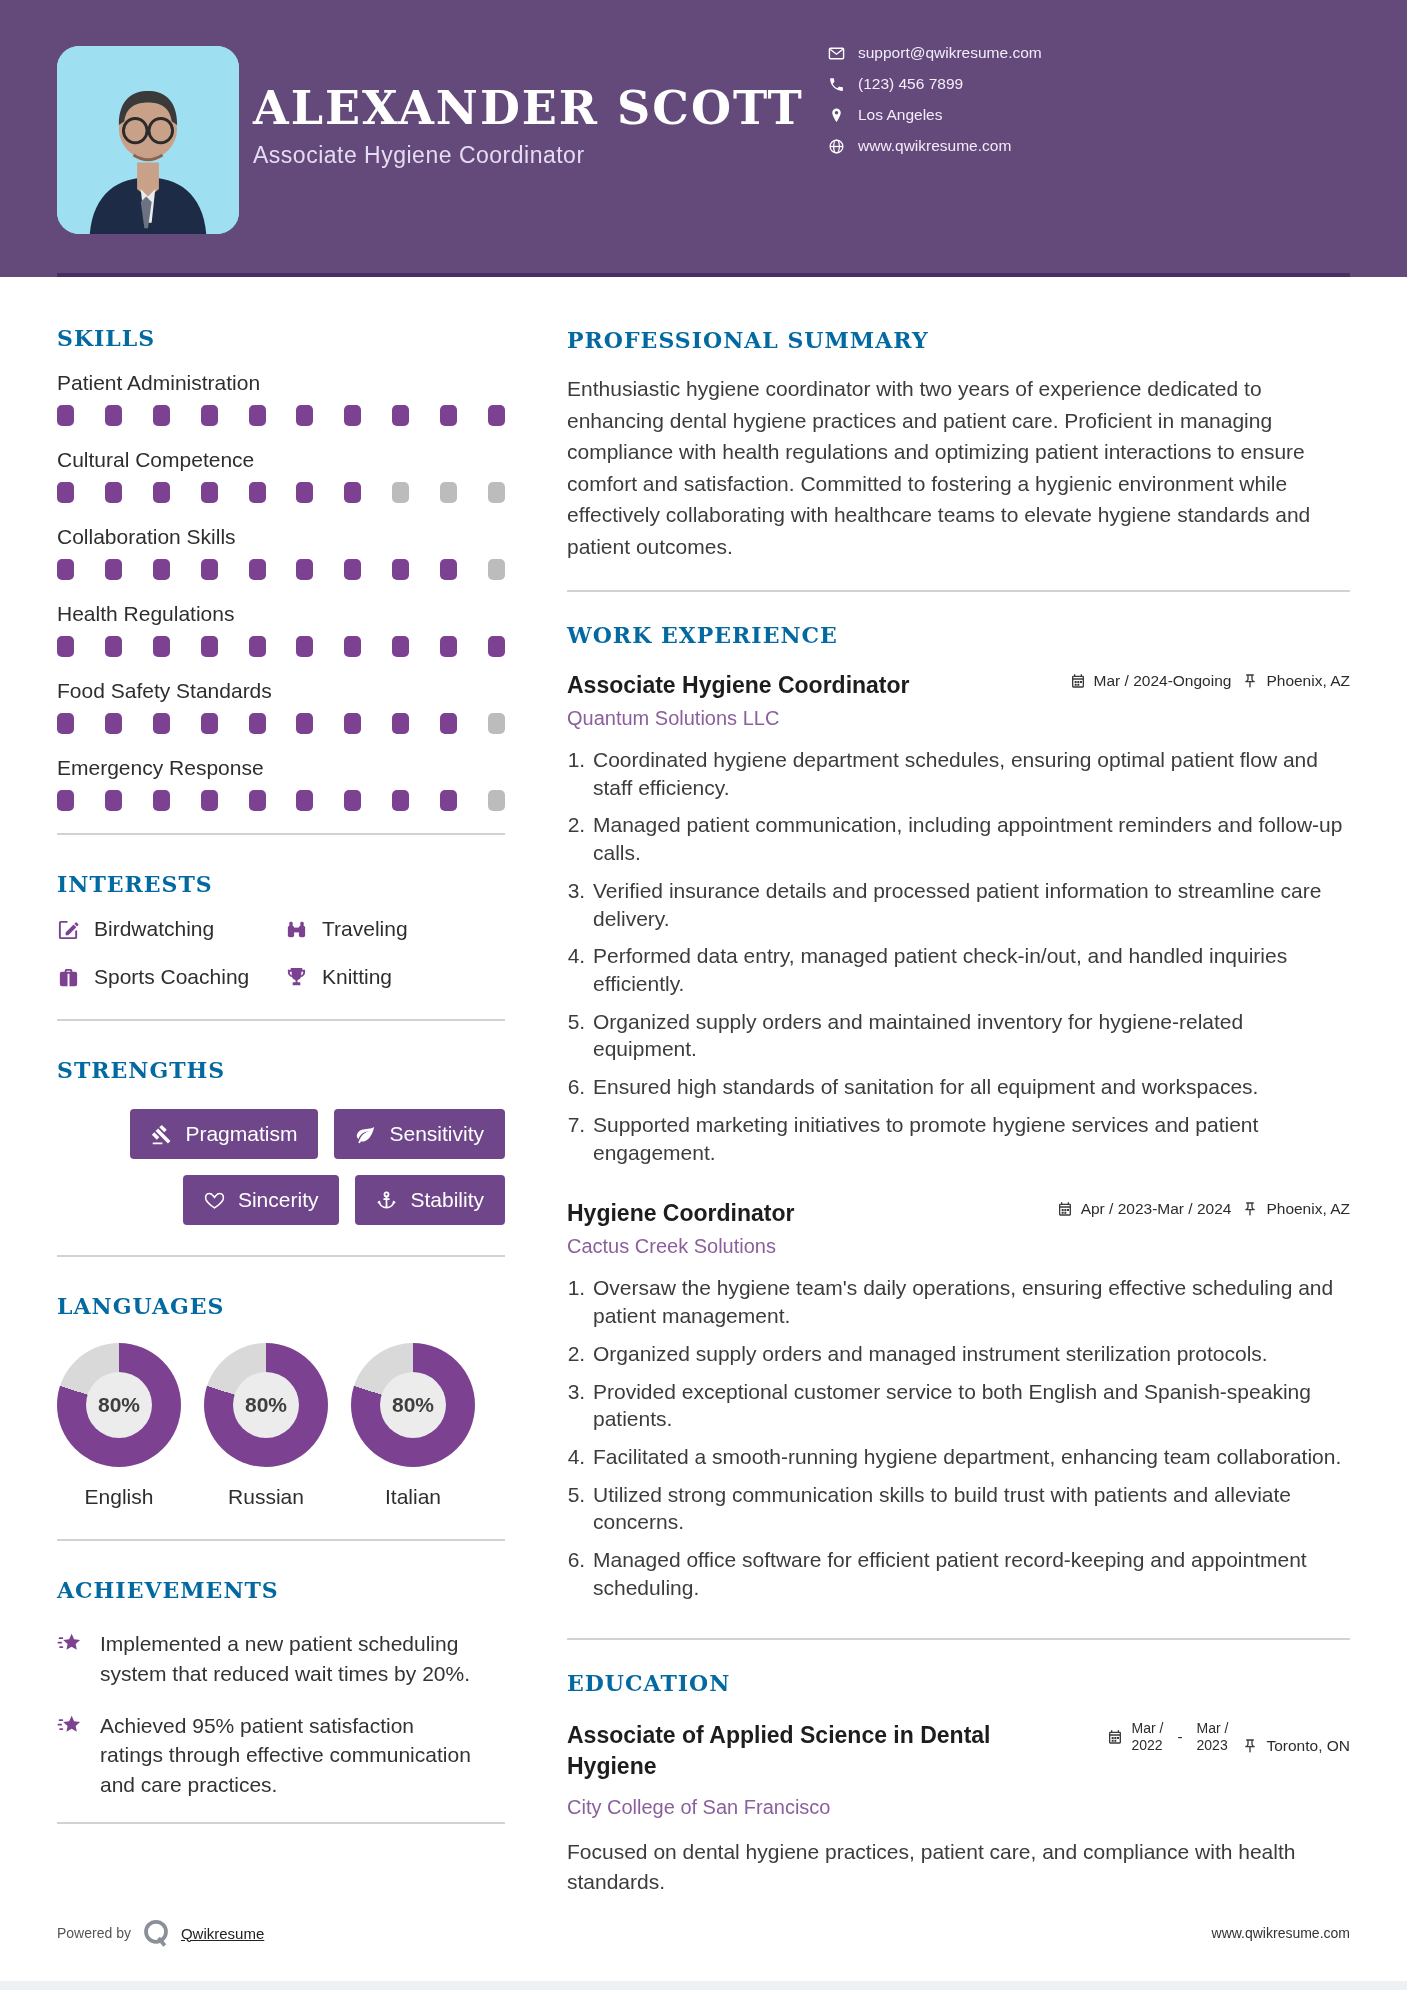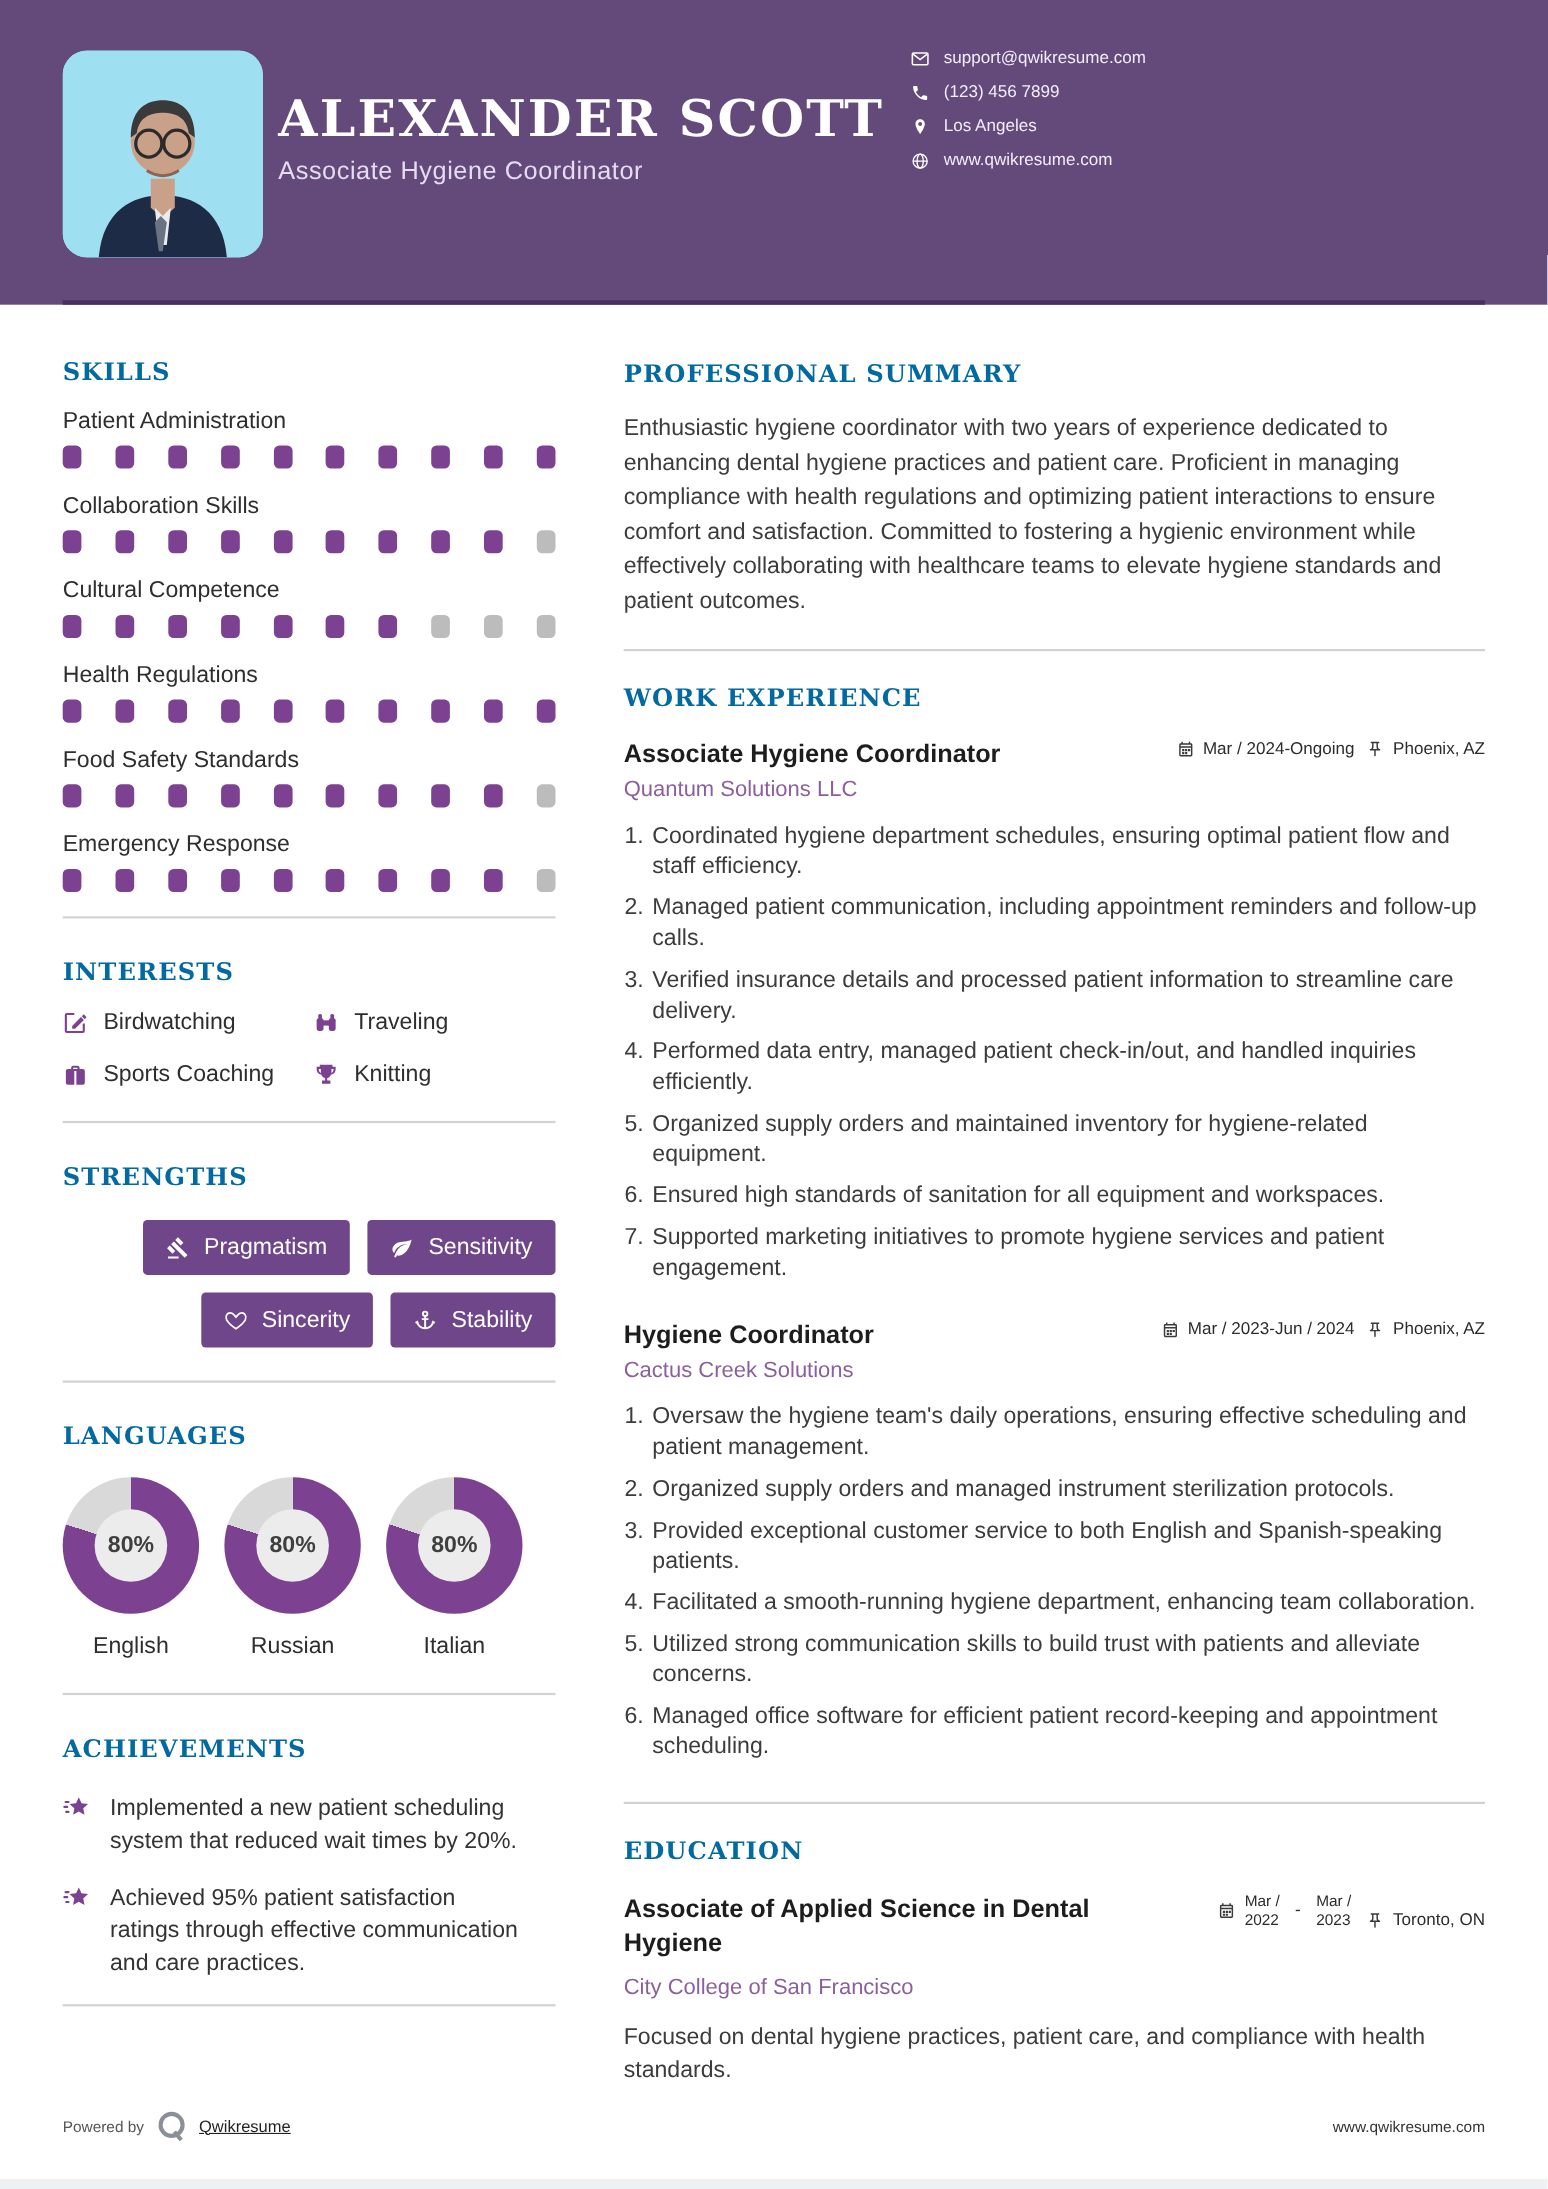--- a/index.html
+++ b/index.html
@@ -189,46 +189,46 @@
                 <span class="dot"></span>
                 <span class="dot"></span>
                 <span class="dot"></span>
                 <span class="dot"></span>
                 <span class="dot"></span>
                 <span class="dot"></span>
                 <span class="dot"></span>
               </div>
             </div>
             <div class="skill">
+              <div class="sk-label">Cultural Competence</div>
+              <div class="dots">
+                <span class="dot"></span>
+                <span class="dot"></span>
+                <span class="dot"></span>
+                <span class="dot"></span>
+                <span class="dot"></span>
+                <span class="dot"></span>
+                <span class="dot"></span>
+                <span class="dot empty"></span>
+                <span class="dot empty"></span>
+                <span class="dot empty"></span>
+              </div>
+            </div>
+            <div class="skill">
               <div class="sk-label">Collaboration Skills</div>
               <div class="dots">
                 <span class="dot"></span>
                 <span class="dot"></span>
                 <span class="dot"></span>
                 <span class="dot"></span>
                 <span class="dot"></span>
                 <span class="dot"></span>
                 <span class="dot"></span>
                 <span class="dot"></span>
                 <span class="dot"></span>
-                <span class="dot empty"></span>
-              </div>
-            </div>
-            <div class="skill">
-              <div class="sk-label">Cultural Competence</div>
-              <div class="dots">
-                <span class="dot"></span>
-                <span class="dot"></span>
-                <span class="dot"></span>
-                <span class="dot"></span>
-                <span class="dot"></span>
-                <span class="dot"></span>
-                <span class="dot"></span>
-                <span class="dot empty"></span>
-                <span class="dot empty"></span>
                 <span class="dot empty"></span>
               </div>
             </div>
             <div class="skill">
               <div class="sk-label">Health Regulations</div>
               <div class="dots">
                 <span class="dot"></span>
                 <span class="dot"></span>
                 <span class="dot"></span>
                 <span class="dot"></span>
@@ -465,21 +465,21 @@
                 <div class="job-title">Hygiene Coordinator</div>
                 <div class="job-company">Cactus Creek Solutions</div>
               </div>
               <div class="job-meta">
                 <div class="meta-row">
                   <span class="ico">
                     <svg viewBox="0 0 24 24">
                       <path fill="currentColor" d="M19 4h-1V2h-2v2H8V2H6v2H5a2 2 0 0 0-2 2v14a2 2 0 0 0 2 2h14a2 2 0 0 0 2-2V6a2 2 0 0 0-2-2zm0 16H5V10h14v10zM5 8V6h14v2H5zM7 12h3v3H7zm4 0h3v3h-3zm4 0h3v3h-3zM7 16h3v3H7zm4 0h3v3h-3z"></path>
                     </svg>
                   </span>
-                  <span>Mar / 2023-Jun / 2024</span>
+                  <span>Apr / 2023-Mar / 2024</span>
                 </div>
                 <div class="meta-row">
                   <span class="ico">
                     <svg viewBox="0 0 24 24">
                       <path fill="currentColor" d="M14 4v5c0 1.12.37 2.16 1 3H9c.65-.86 1-1.9 1-3V4h4m3-2H7c-.55 0-1 .45-1 1s.45 1 1 1h1v5c0 1.66-1.34 3-3 3v2h5.97v7l1 1 1-1v-7H19v-2c-1.66 0-3-1.34-3-3V4h1c.55 0 1-.45 1-1s-.45-1-1-1z"></path>
                     </svg>
                   </span>
                   <span>Phoenix, AZ</span>
                 </div>
               </div>

